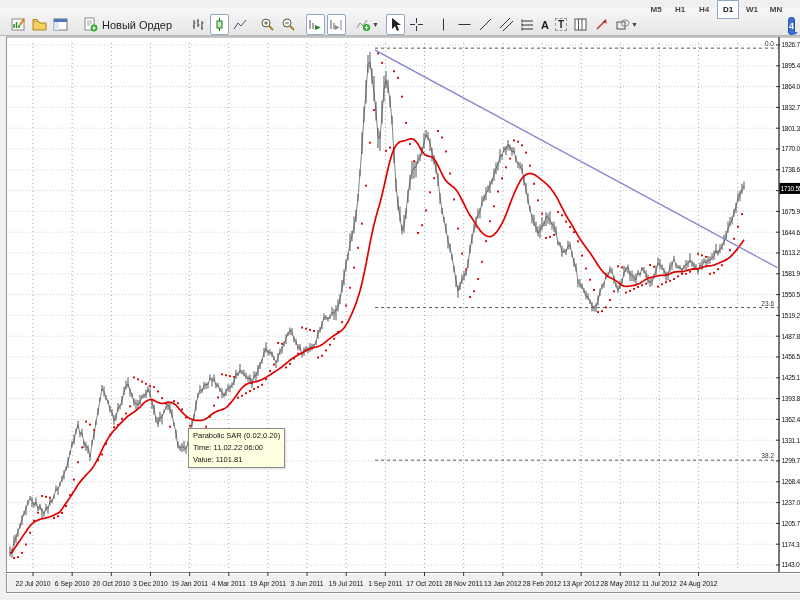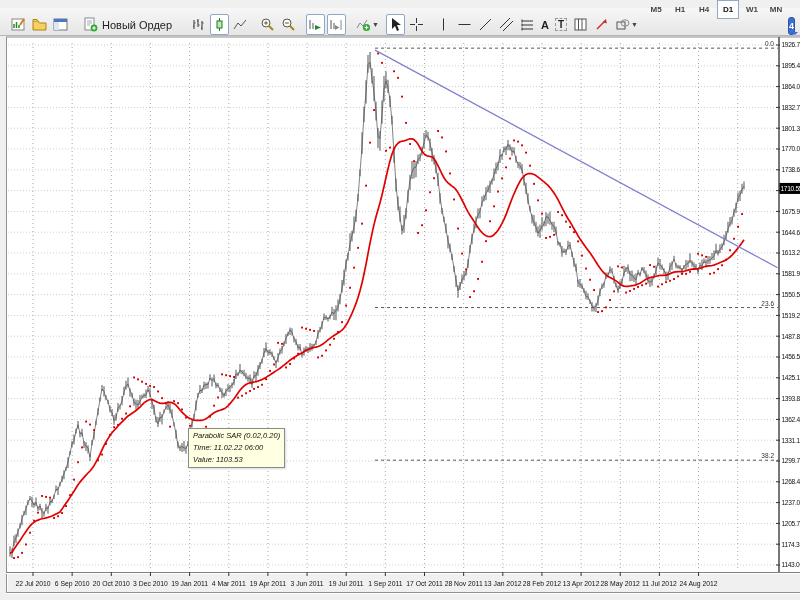--- a/index.html
+++ b/index.html
@@ -15,21 +15,21 @@
   .caretbtn{width:10px;height:21px;border:none;background:transparent;font-size:7px;color:#444;padding:0;margin-left:-2px;}
   .tfb{width:22px;height:19px;border:1px solid transparent;background:transparent;font-size:8px;font-weight:bold;
        color:#444;padding:0;margin:16px 1px;font-family:"Liberation Sans",sans-serif;}
   .tfb.act{background:#fff;border:1px solid #8fa8c8;color:#111;}
   .badge{margin-left:auto;margin-right:22px;width:17px;height:16px;background:#3b6fd4;border:1px solid #2c55a8;border-radius:3px;
          color:#fff;font-size:9px;font-weight:bold;display:flex;align-items:center;justify-content:center;position:relative;}
   .badge:after{content:"";position:absolute;left:3px;bottom:-4px;border:3px solid transparent;border-top-color:#3b6fd4;}
   .chartwrap{position:absolute;left:0;top:36px;width:800px;height:564px;}
   svg text{font-family:"Liberation Sans",sans-serif;}
   .tooltip{position:absolute;left:188px;top:392px;background:#ffffe1;border:1px solid #8a8a8a;
-           font-size:7.5px;line-height:12px;color:#111;padding:1px 4px;white-space:nowrap;box-shadow:1px 1px 2px rgba(0,0,0,.15);font-style:italic;}
+           font-size:7.5px;line-height:12px;color:#111;padding:1px 4px;white-space:nowrap;box-shadow:1px 1px 2px rgba(0,0,0,.15);}
   .ico{display:block;}
 </style>
 </head>
 <body>
 
 <div class="screen">
 
   <div class="toolbar">
     <div class="grip"></div>
 
@@ -549,16 +549,16 @@
         <line x1="659.4" y1="572" x2="659.4" y2="576" stroke="#333"></line>
         <text x="659.4" y="586" font-size="6.8" fill="#111" text-anchor="middle">11 Jul 2012</text>
         <line x1="698.55" y1="572" x2="698.55" y2="576" stroke="#333"></line>
         <text x="698.55" y="586" font-size="6.8" fill="#111" text-anchor="middle">24 Aug 2012</text>
         <line x1="6" y1="592.5" x2="800" y2="592.5" stroke="#909090"></line>
         <line x1="6" y1="593.5" x2="800" y2="593.5" stroke="#ffffff"></line>
       </svg>
     <div class="tooltip">
       <div>Parabolic SAR (0.02,0.20)</div>
       <div>Time: 11.02.22 06:00</div>
-      <div>Value: 1103.53</div>
+      <div>Value: 1101.81</div>
     </div>
   </div>
 </div>
 
 </body></html>

